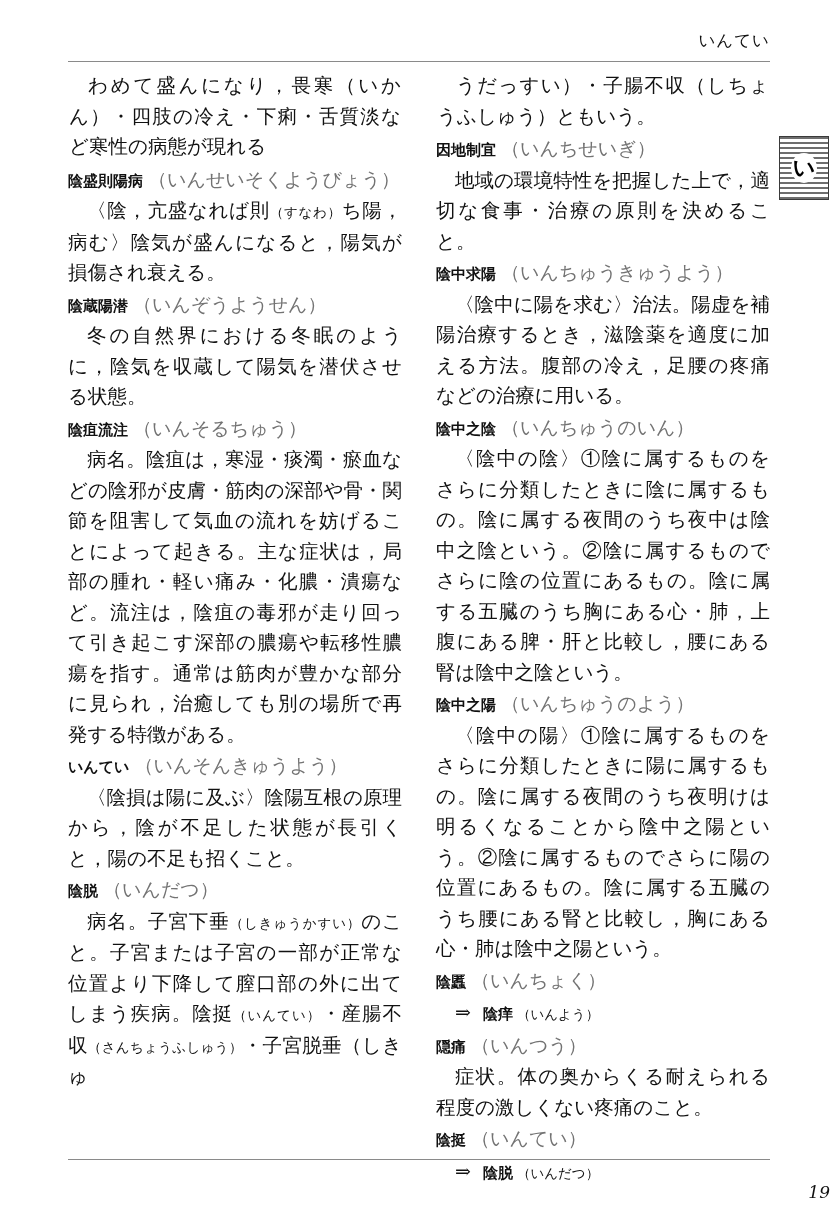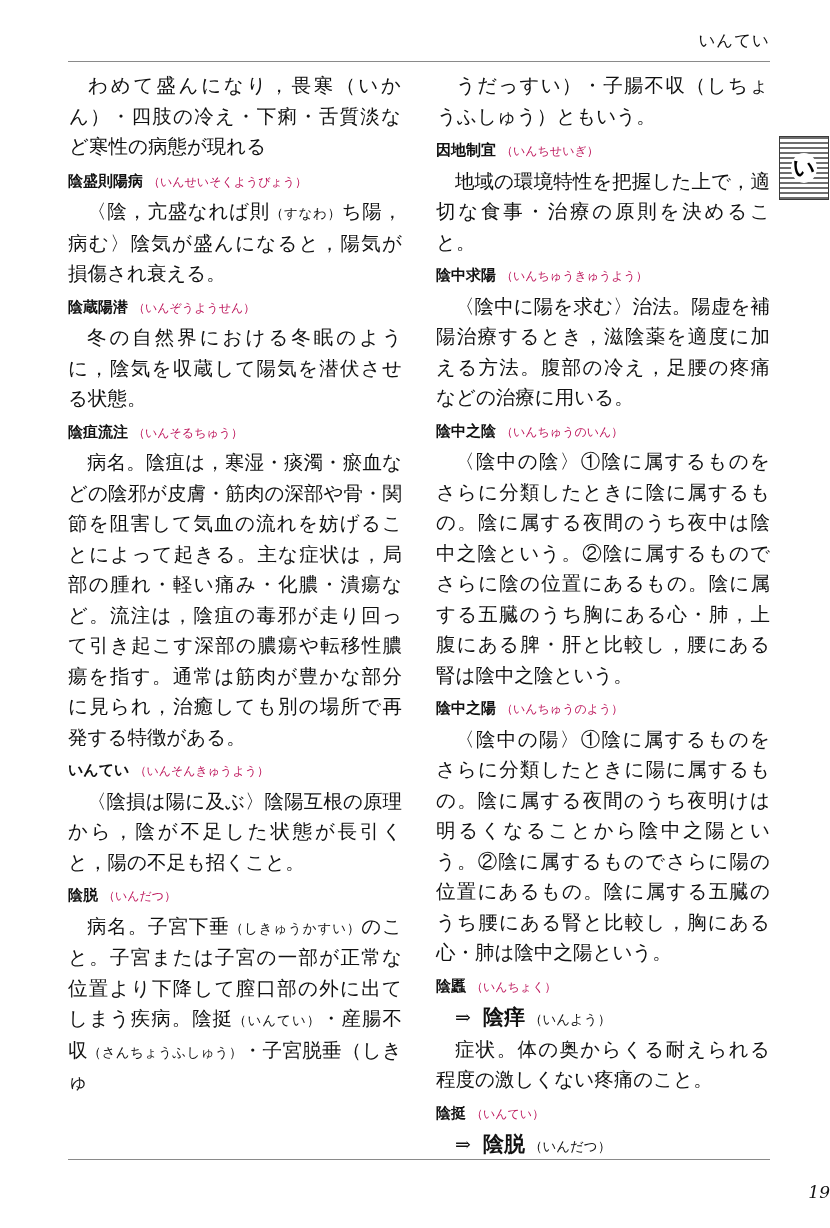--- a/index.html
+++ b/index.html
@@ -112,23 +112,23 @@
   }
   .headword {
     font-family: "DejaVu Sans", "Liberation Sans", sans-serif;
     font-weight: 700;
     font-size: 15px;
     letter-spacing: 0px;
   }
   .reading {
     font-family: "DejaVu Serif", "Liberation Serif", serif;
     font-weight: 400;
-    font-size: 12px;
+    font-size: 19px;
     margin-left: 5px;
-    color: #be185d;
+    color: #737373;
   }
   .gloss {
     font-size: 19.5px;
     line-height: 30.5px;
     text-align: justify;
     text-justify: inter-character;
     text-indent: 19px;
     margin: 0;
     word-break: break-all;
   }
@@ -141,21 +141,21 @@
     margin: 0;
     padding-left: 19px;
   }
   .xref .arrow {
     font-size: 19px;
     margin-right: 12px;
   }
   .xref .tgt {
     font-family: "DejaVu Sans", "Liberation Sans", sans-serif;
     font-weight: 700;
-    font-size: 21px;
+    font-size: 15px;
     text-align: center;
   }
   .xref .rb {
     font-size: 13.5px;
     margin-left: 4px;
     font-family: "DejaVu Serif", "Liberation Serif", serif;
     font-weight: 400;
   }
 
   
@@ -245,20 +245,21 @@
         </div>
         <div class="entry">
           <div class="headword-line"><span class="headword">陰中之陽</span><span class="reading">（いんちゅうのよう）</span></div>
           <p class="gloss">〈陰中の陽〉①陰に属するものをさらに分類したときに陽に属するもの。陰に属する夜間のうち夜明けは明るくなることから陰中之陽という。②陰に属するものでさらに陽の位置にあるもの。陰に属する五臓のうち腰にある腎と比較し，胸にある心・肺は陰中之陽という。</p>
         </div>
         <div class="entry">
           <div class="headword-line"><span class="headword">陰䘌</span><span class="reading">（いんちょく）</span></div>
           <p class="xref"><span class="arrow">⇒</span><span class="tgt">陰痒</span><span class="rb">（いんよう）</span></p>
         </div>
         <div class="entry">
+          <div class="headword-line"><span class="headword">隠痛</span><span class="reading">（いんつう）</span></div>
           <p class="gloss">症状。体の奥からくる耐えられる程度の激しくない疼痛のこと。</p>
         </div>
         <div class="entry">
           <div class="headword-line"><span class="headword">陰挺</span><span class="reading">（いんてい）</span></div>
           <p class="xref"><span class="arrow">⇒</span><span class="tgt">陰脱</span><span class="rb">（いんだつ）</span></p>
         </div>
       </div>
 
   </div>
 

